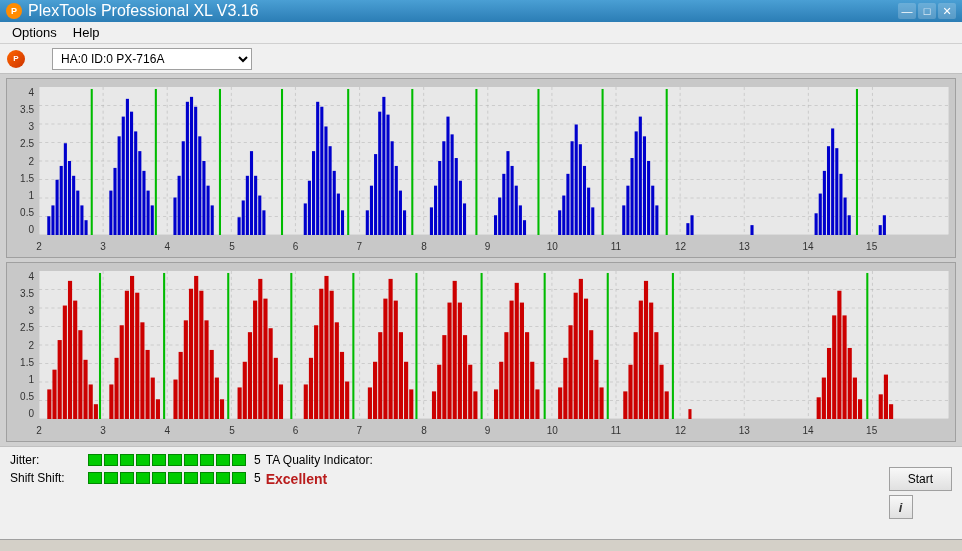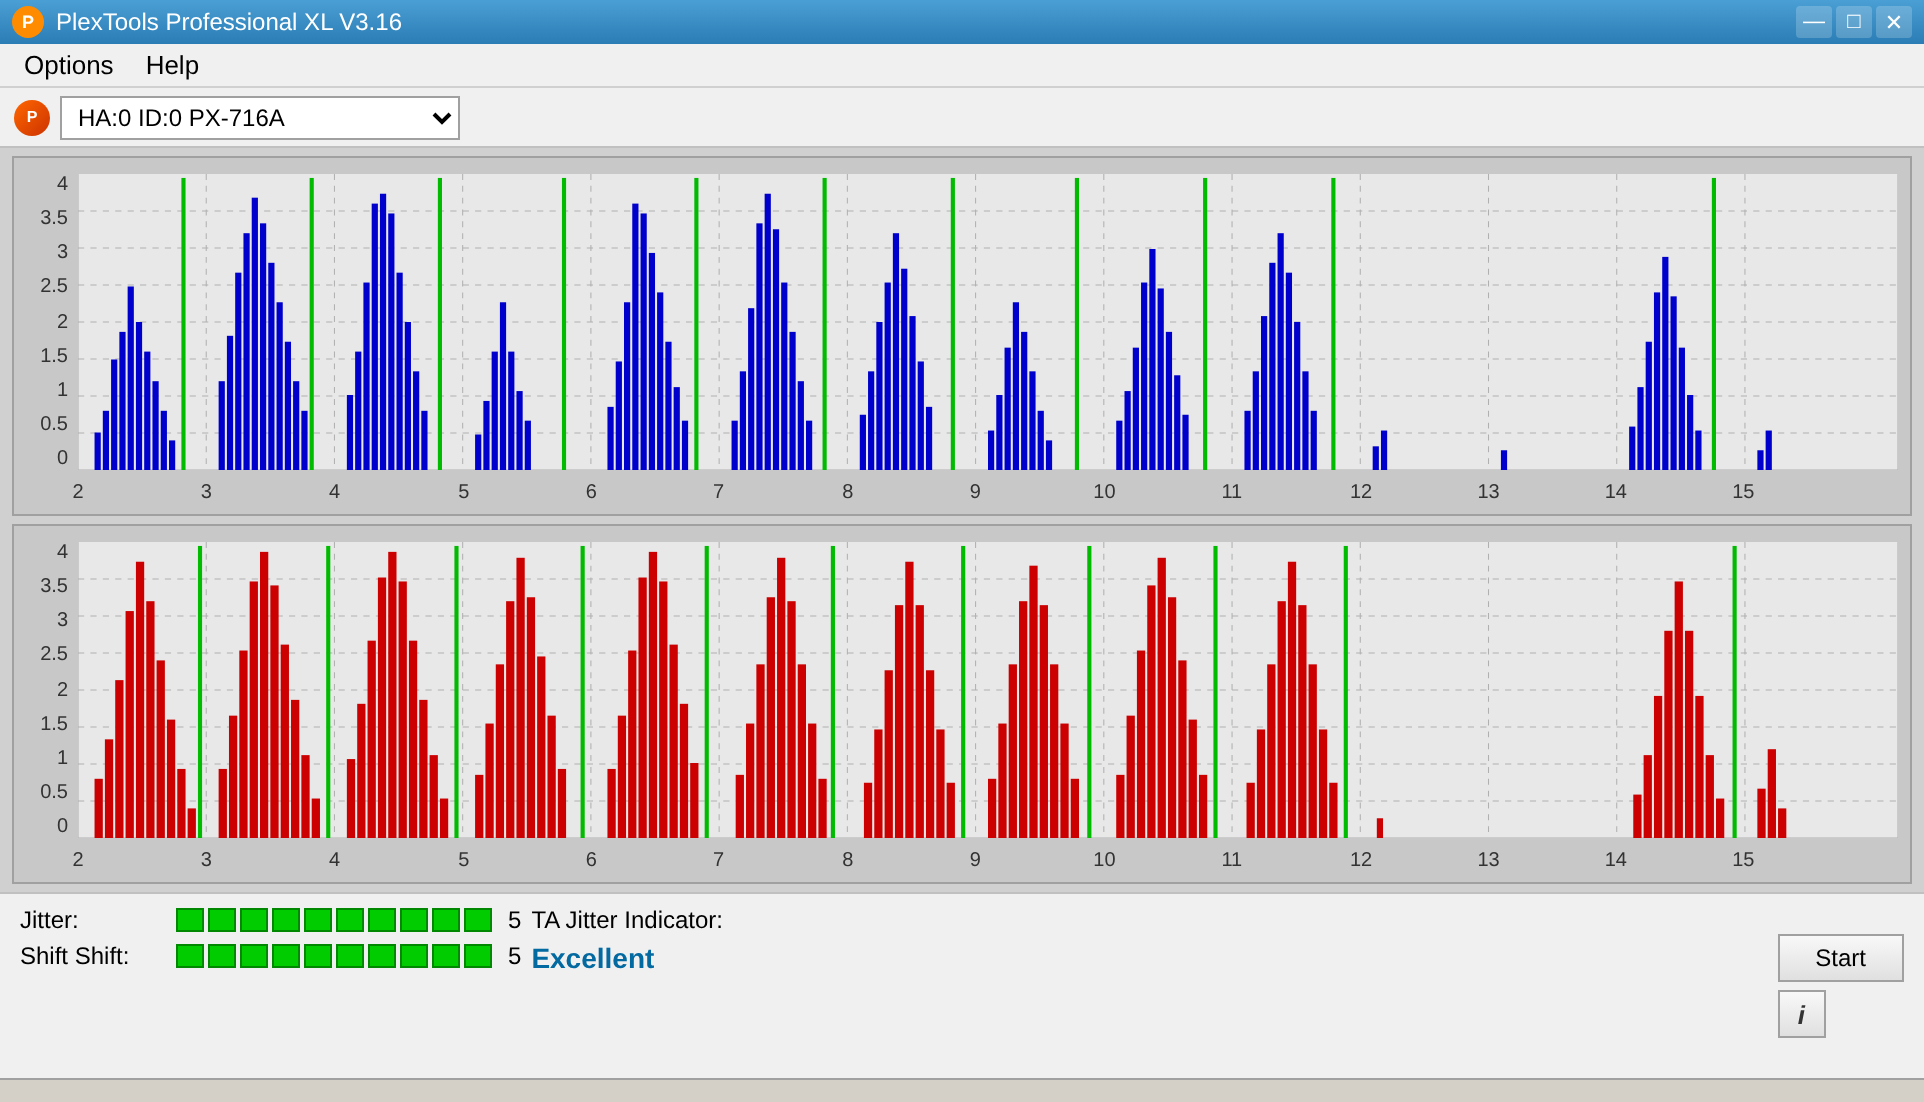--- a/index.html
+++ b/index.html
@@ -34,21 +34,21 @@
       background: #ff8c00;
       border-radius: 50%;
       display: flex;
       align-items: center;
       justify-content: center;
       font-size: 9px;
       font-weight: bold;
       color: white;
     }
     .title-bar-title {
-      font-size: 12px;
+      font-size: 16px;
       font-weight: normal;
     }
     .title-bar-controls {
       display: flex;
       gap: 2px;
     }
     .title-btn {
       width: 18px;
       height: 16px;
       background: rgba(255,255,255,0.2);
@@ -106,20 +106,21 @@
       font-size: 8px;
       font-weight: bold;
     }
     .toolbar-select {
       height: 22px;
       border: 1px solid #a0a0a0;
       background: white;
       font-size: 12px;
       padding: 0 4px;
       cursor: pointer;
+      margin-left: 22px;
     }
     .select-ha { width: 200px; }
     .select-func { width: 210px; }
     .select-test { width: 210px; }
 
     
     .charts-area {
       background: #d0d0d0;
       padding: 4px 6px;
       display: flex;
@@ -226,21 +227,21 @@
       display: flex;
       flex-direction: column;
       gap: 4px;
     }
     .ta-label {
       font-size: 12px;
     }
     .ta-value {
       font-size: 14px;
       font-weight: bold;
-      color: #0369a1;
+      color: #b91c1c;
     }
 
     .start-btn {
       background: linear-gradient(to bottom, #f8f8f8, #e0e0e0);
       border: 1px solid #a0a0a0;
       padding: 4px 18px;
       font-size: 12px;
       cursor: pointer;
       margin-left: auto;
     }
@@ -752,21 +753,21 @@
           <div class="green-bar"></div>
           <div class="green-bar"></div>
           <div class="green-bar"></div>
           <div class="green-bar"></div>
         </div>
         <span class="metric-value">5</span>
       </div>
     </div>
 
     <div class="ta-section">
-      <span class="ta-label">TA Jitter Indicator:</span>
+      <span class="ta-label">TA Quality Indicator:</span>
       <span class="ta-value">Excellent</span>
     </div>
   </div>
 
   <div class="right-buttons">
     <button class="start-btn">Start</button>
     <button class="info-btn">i</button>
   </div>
 </div>
 

